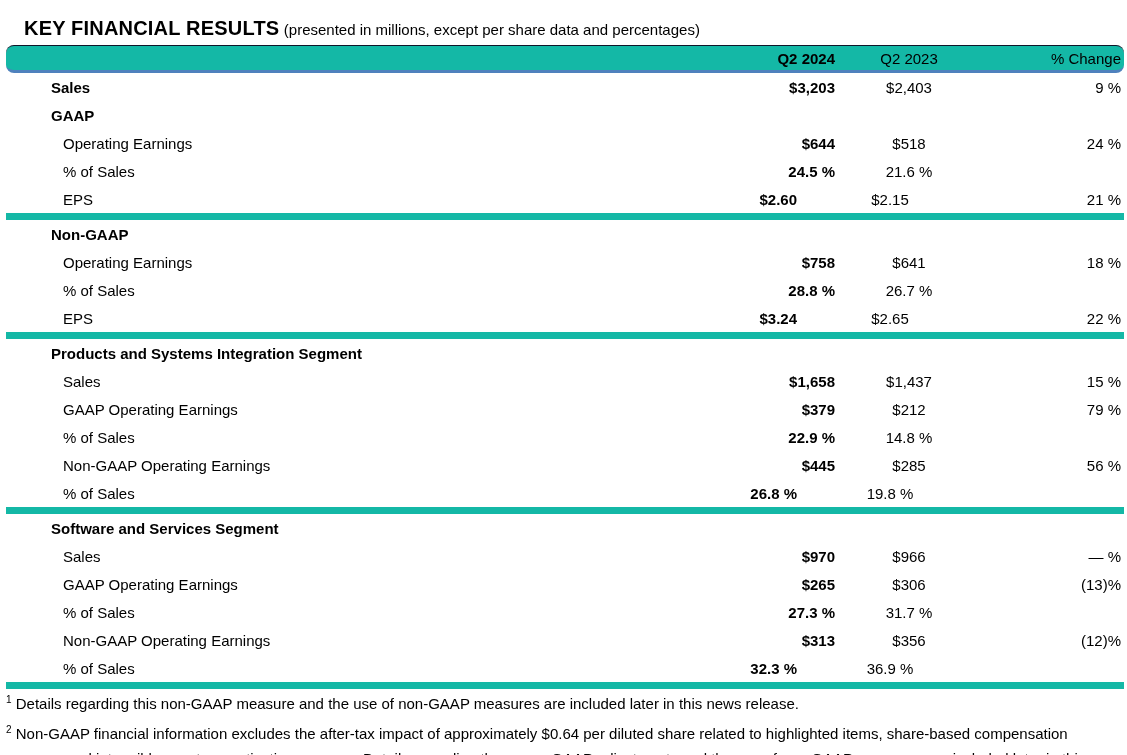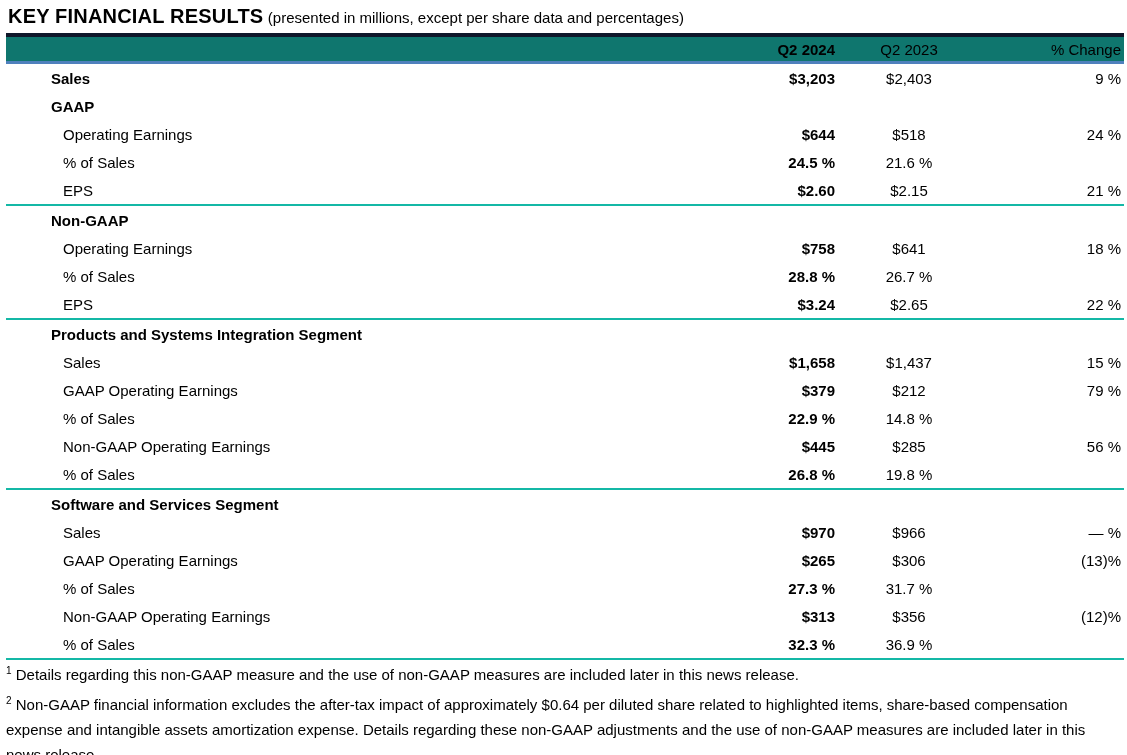--- a/index.html
+++ b/index.html
@@ -11,22 +11,23 @@
     font-family: "Liberation Sans", sans-serif;
     color: #000000;
     overflow: hidden;
   }
   .page {
     width: 1127px;
     height: 755px;
     box-sizing: border-box;
   }
   .title-line {
-    padding: 5px 0 5px 8px;
+    padding: 17px 0 5px 8px;
     white-space: nowrap;
+    margin-left: 16px;
   }
   .title-main {
     font-size: 20px;
     font-weight: bold;
     letter-spacing: 0.2px;
   }
   .title-sub {
     font-size: 15px;
     font-weight: normal;
   }
@@ -35,35 +36,36 @@
     width: 1118px;
   }
   .row {
     display: grid;
     grid-template-columns: 1fr 148px 146px 140px;
     align-items: center;
     height: 28px;
     font-size: 15px;
   }
   .hdr-row {
-    background: #0f766e;
-    border-top: 4px solid #0f172a;
+    background: #14b8a6;
+    border-top: 1px solid #0f172a;
     border-bottom: 3px solid #4f81bd;
     height: 24px;
+    border-radius: 8px;
   }
   .cell { white-space: nowrap; }
   .label { text-align: left; padding-left: 2px; margin-left: 43px; }
   .indent .label { padding-left: 14px; }
   .v { text-align: right; }
   .c1 { padding-right: 3px; }
   .c2 { padding-right: 4px; text-align: center; }
   .c3 { padding-right: 3px; }
   .hdr-row .c3 { }
   .b { font-weight: bold; }
-  .sep { border-bottom: 2px solid #14b8a6; }
+  .sep { border-bottom: 7px solid #14b8a6; gap: 19px; }
   .footnotes {
     margin: 2px 4px 0 6px;
     font-size: 15px;
   }
   .footnote {
     line-height: 25px;
     margin: 0 0 5px 0;
   }
   .footnote sup {
     font-size: 10px;

